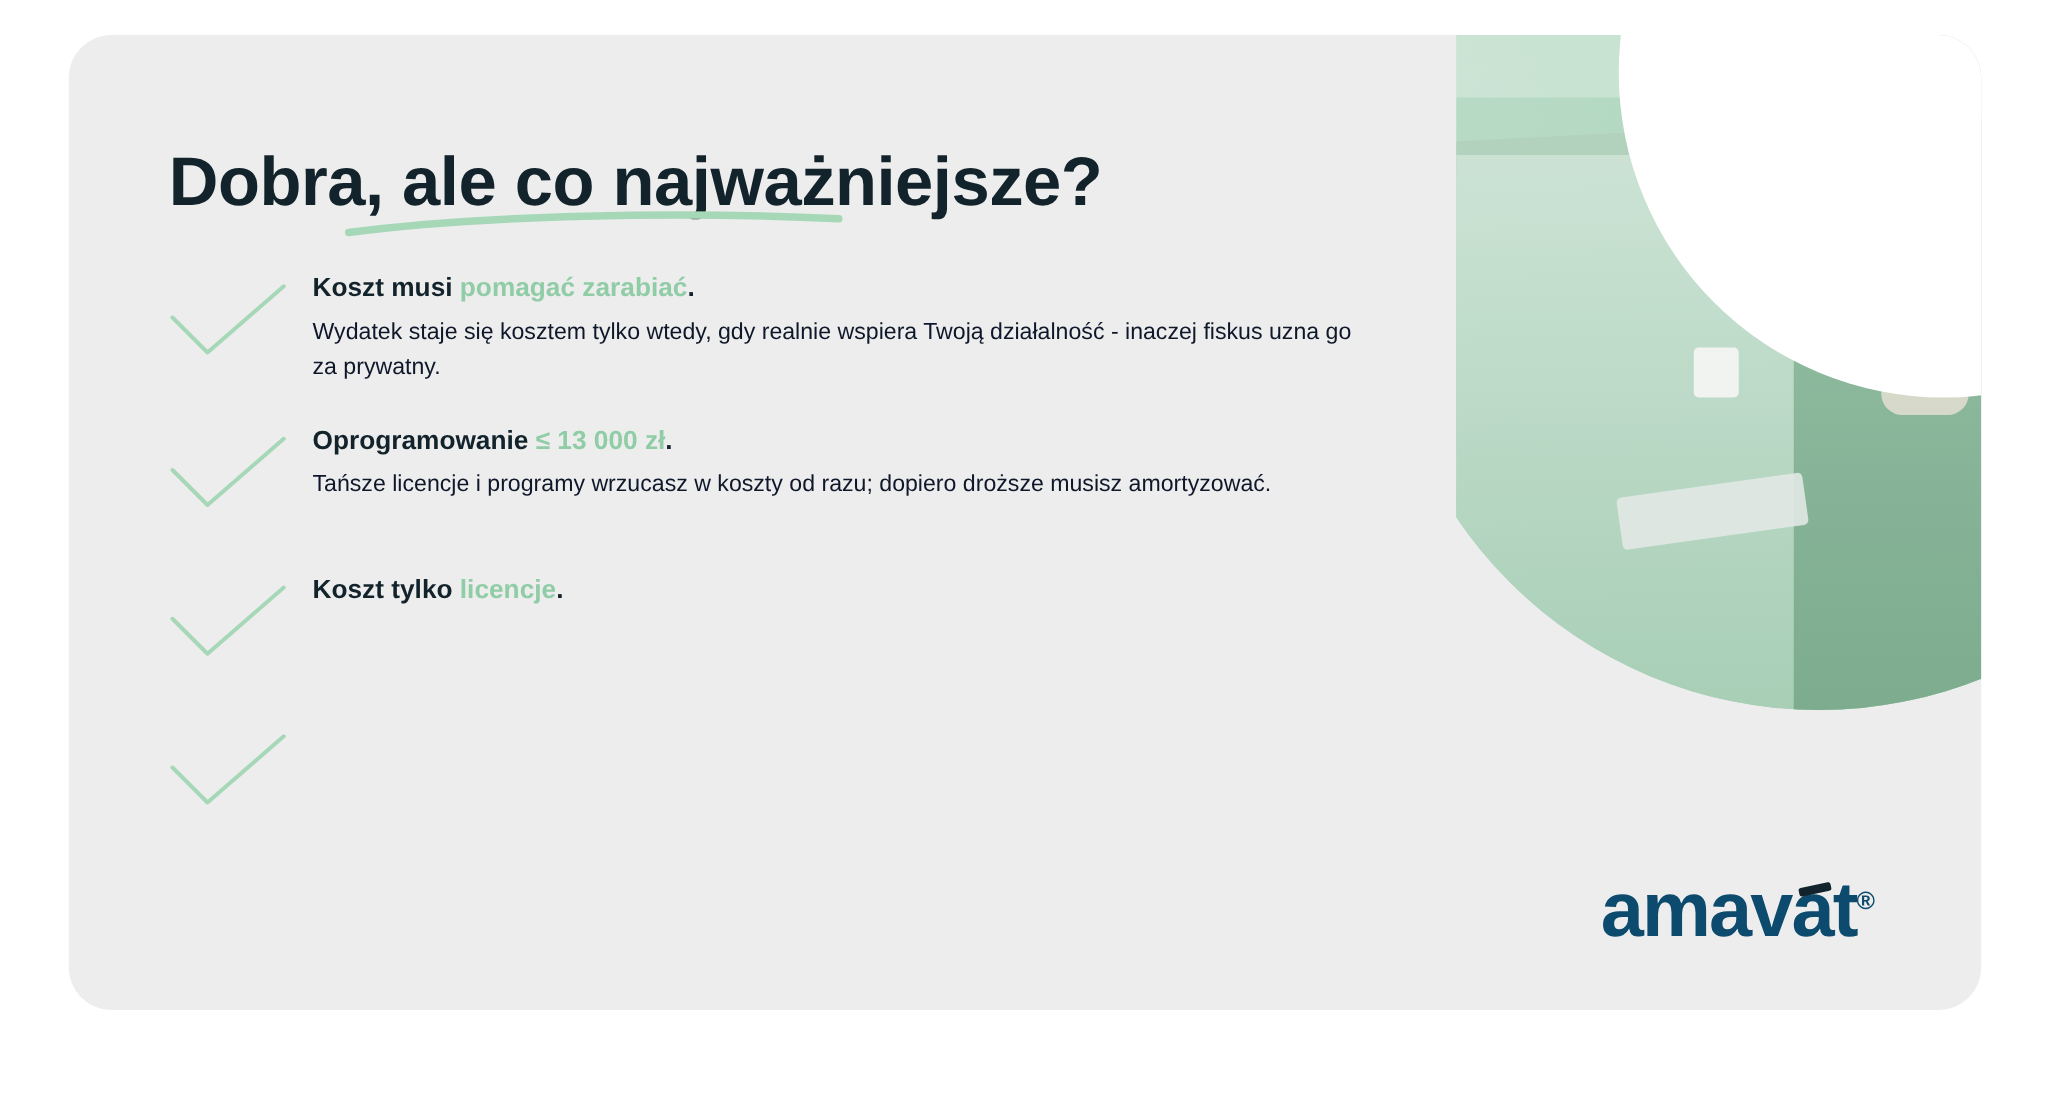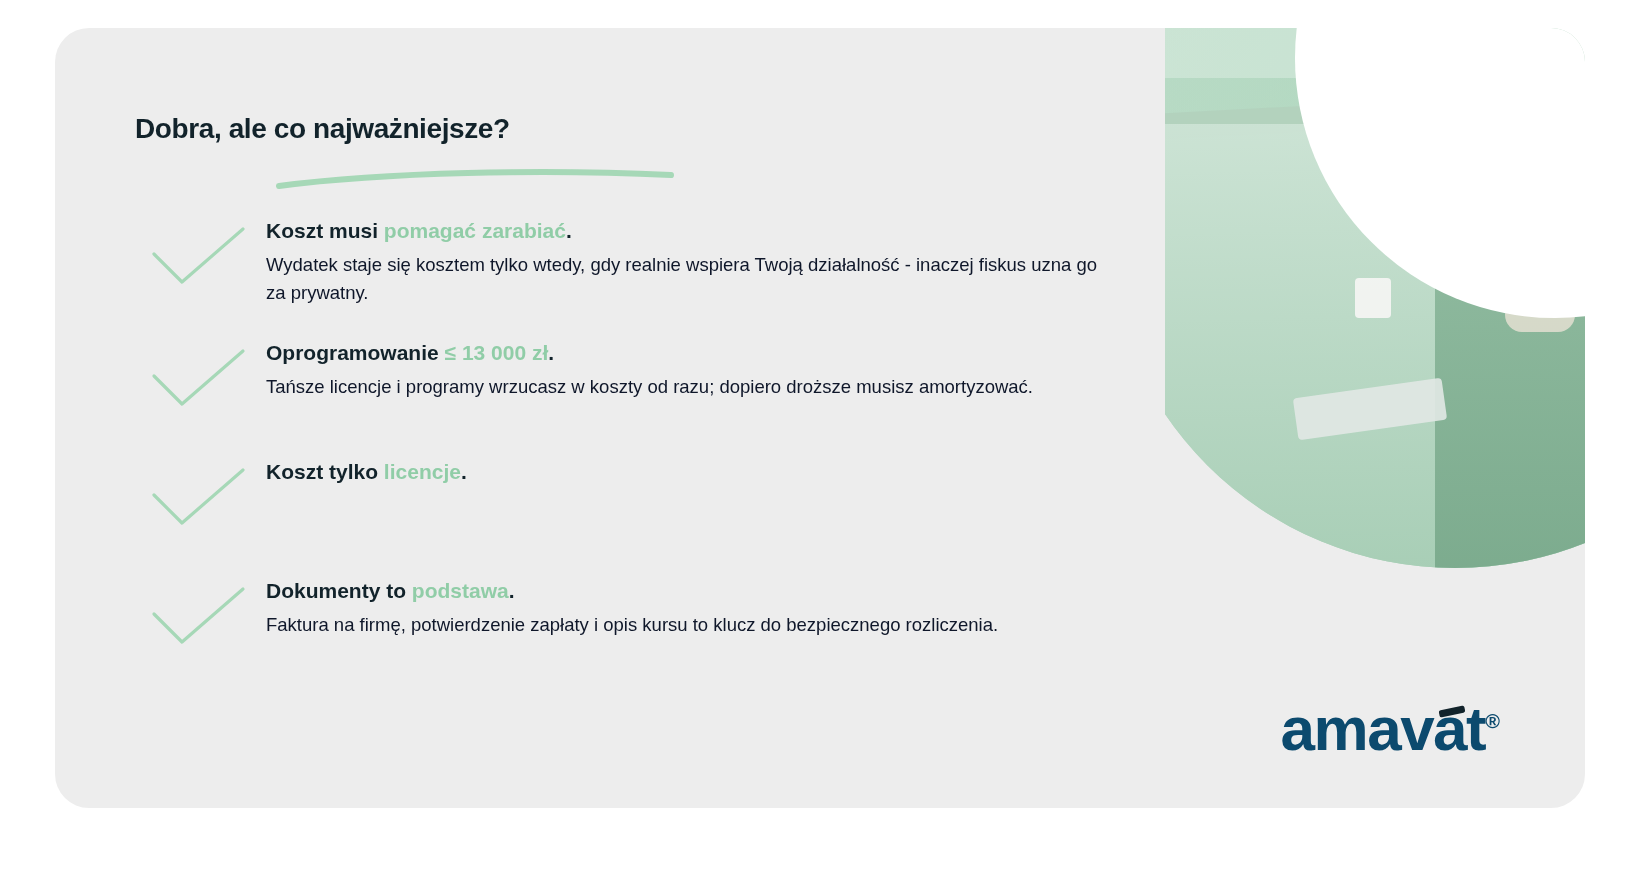--- a/index.html
+++ b/index.html
@@ -119,37 +119,37 @@
     height: 520px;
     border-radius: 50%;
     background: #ffffff;
   }
 
   
   .heading {
     position: absolute;
     left: 80px;
     top: 85px;
-    font-size: 28px;
+    font-size: 55px;
     font-weight: bold;
     color: #12232b;
     letter-spacing: -0.4px;
   }
   .underline-swoosh {
     position: absolute;
     left: 220px;
     top: 140px;
     width: 400px;
     height: 22px;
   }
 
   
   .list {
     position: absolute;
-    left: 96px;
+    left: 80px;
     top: 190px;
     width: 1000px;
   }
   .item {
     position: relative;
     display: flex;
     align-items: flex-start;
     margin-bottom: 33px;
     min-height: 86px;
   }
@@ -278,26 +278,20 @@
           </div>
         </div>
       </div>
 
       <div class="item">
         <div class="check">
           <svg width="95" height="62" viewBox="0 0 95 62">
             <path d="M3 28 L31 56 L92 3" fill="none" stroke="#a6d8b7" stroke-width="3.2" stroke-linecap="round" stroke-linejoin="round"></path>
           </svg>
         </div>
-        <div class="item-body">
-          <div class="item-title">
-            <span>Dokumenty to </span><span class="hl">podstawa</span><span>.</span>
-          </div>
-          <div class="item-desc">Faktura na firmę, potwierdzenie zapłaty i opis kursu to klucz do bezpiecznego rozliczenia.</div>
-        </div>
       </div>
 
     </div>
 
     <div class="logo">
       <span>amavat</span><span class="reg">®</span>
       <span class="tbar"></span>
     </div>
 
   </div>

